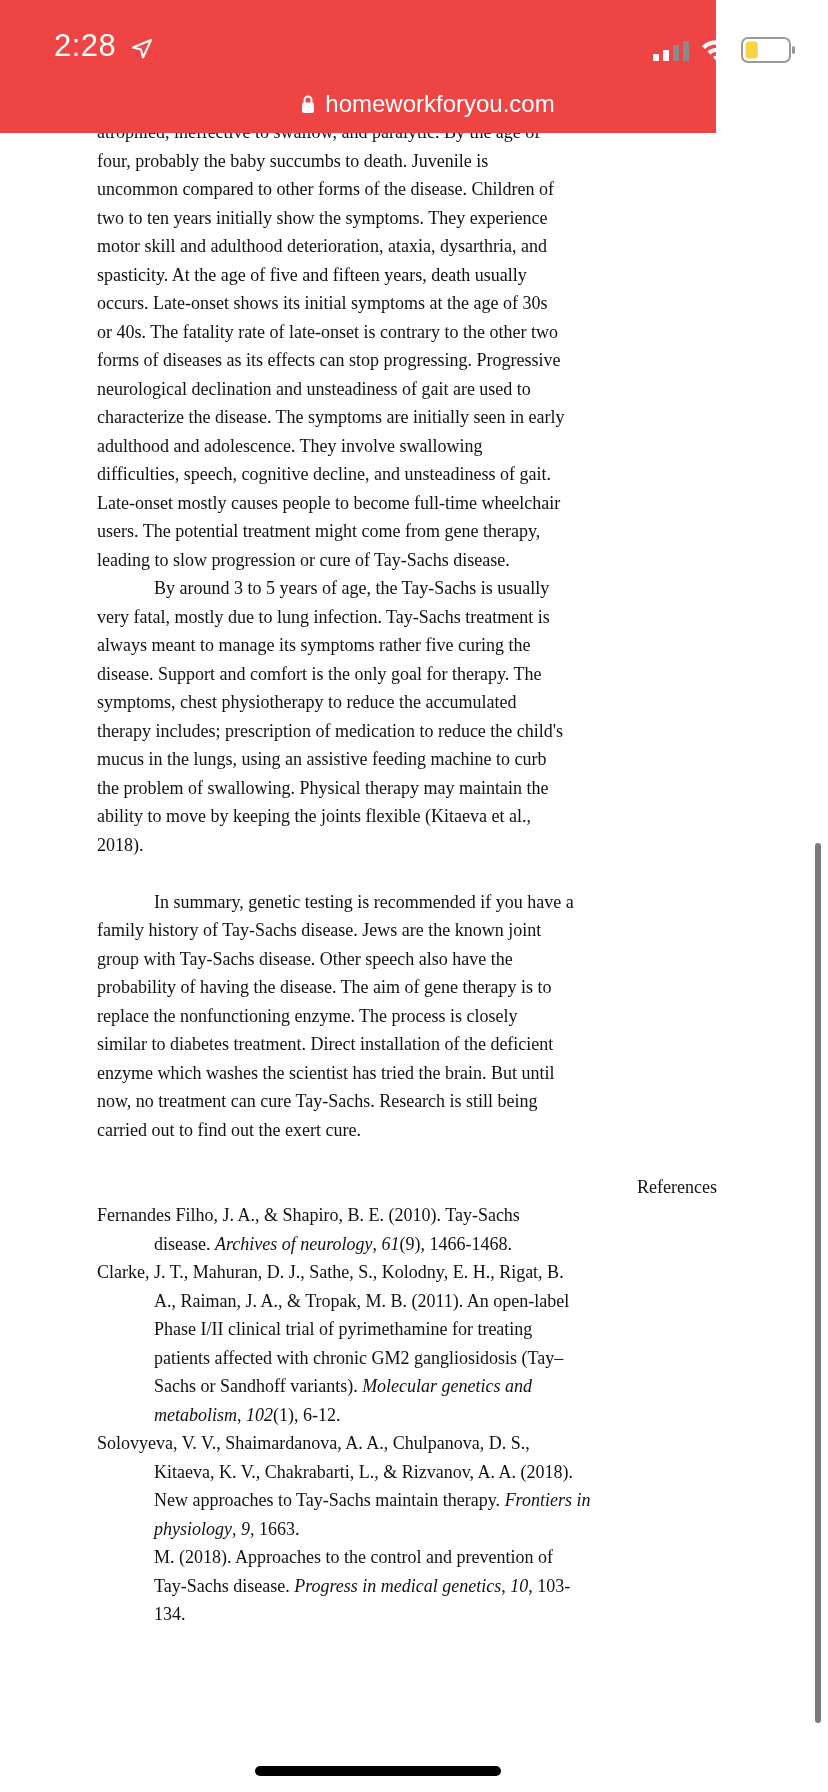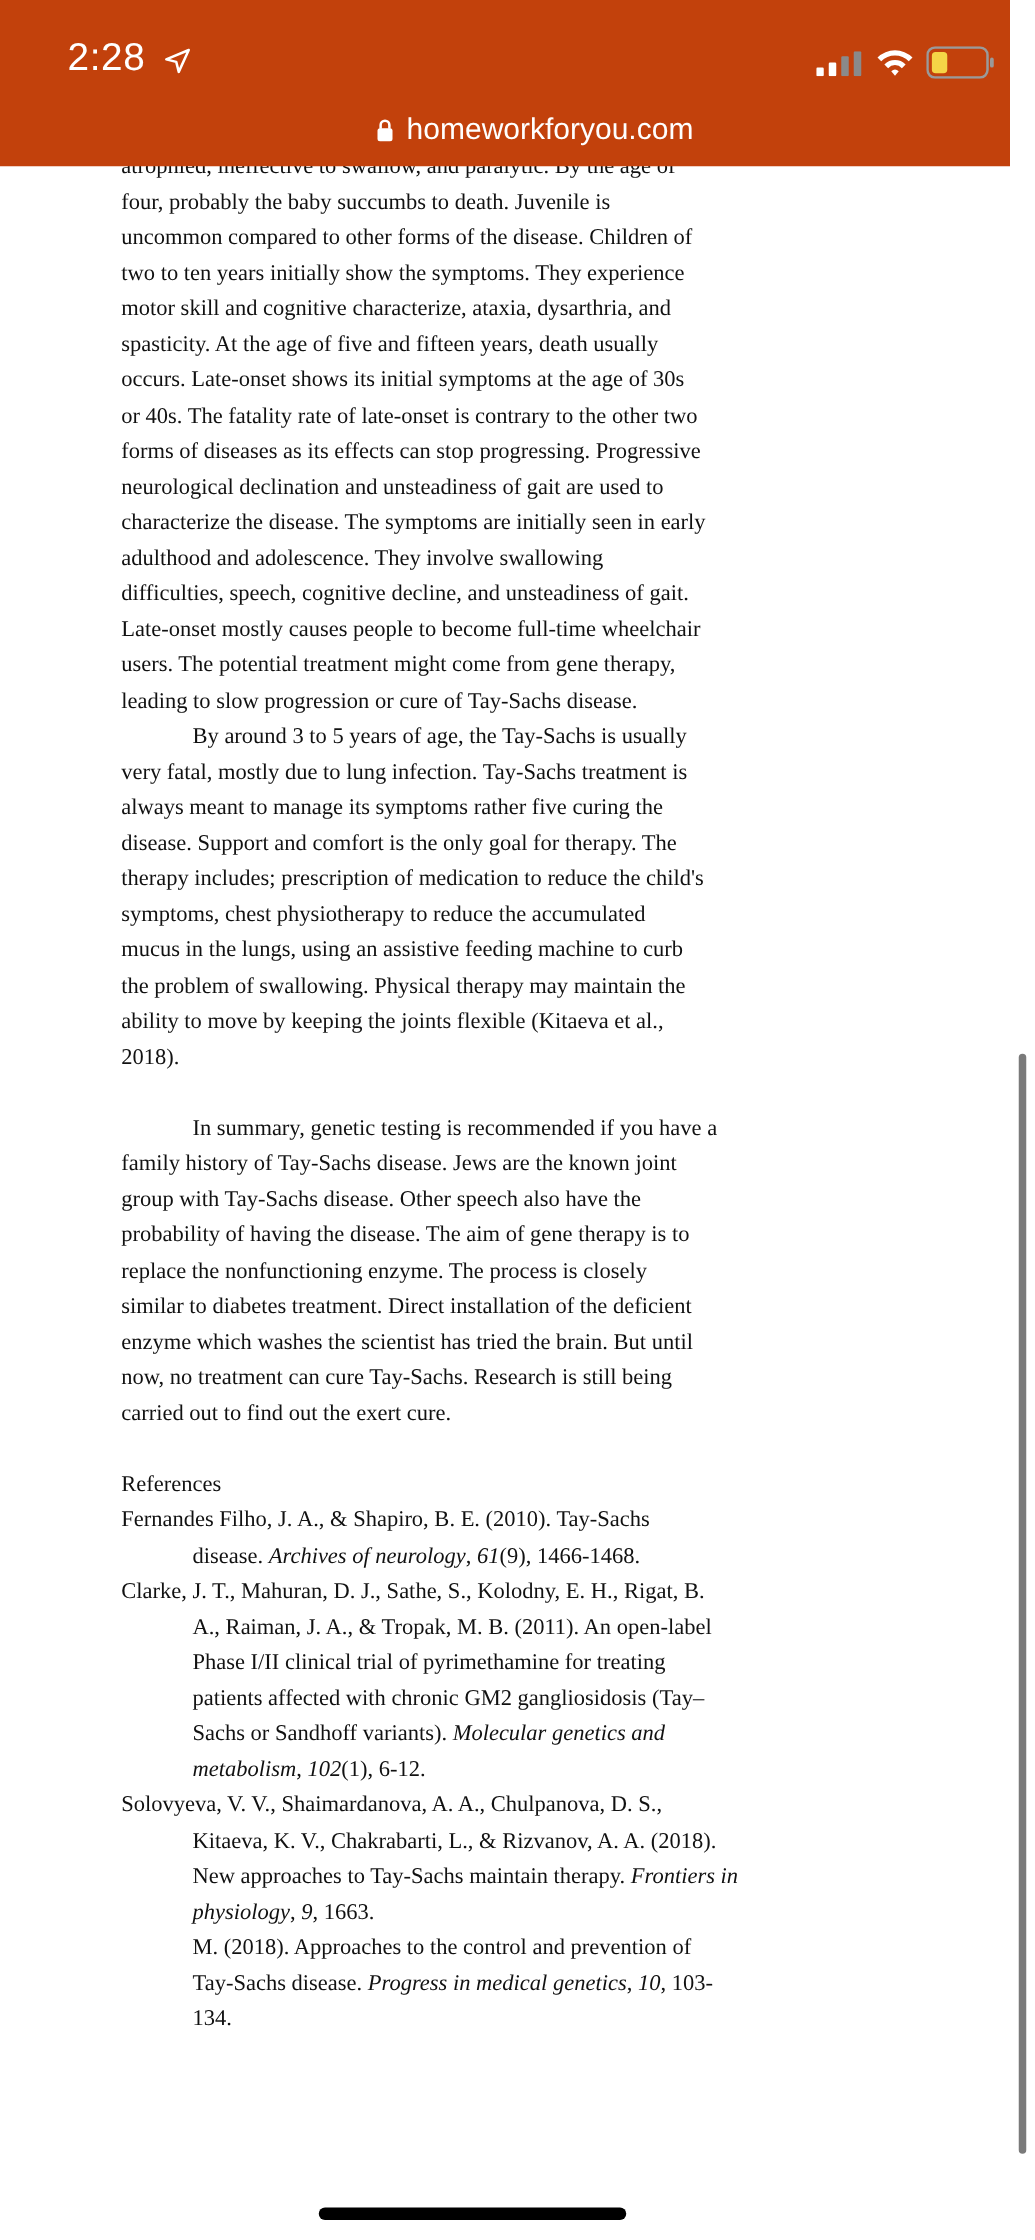--- a/index.html
+++ b/index.html
@@ -1,22 +1,22 @@
 <!DOCTYPE html>
 <html><head>
 <meta charset="utf-8">
 <style>
   html, body { margin:0; padding:0; }
   body {
     width:828px; height:1792px; overflow:hidden; position:relative;
     background:#ffffff;
   }
   .topbar {
-    position:absolute; left:0; top:0; width:808px; height:133px;
-    background:#c2410c; z-index:5;
+    position:absolute; left:0; top:0; width:716px; height:133px;
+    background:#ef4444; z-index:5;
   }
   .time {
     position:absolute; left:54px; top:28px;
     font-family:"Liberation Sans", sans-serif; font-size:31px; color:#ffffff;
     letter-spacing:0.5px;
   }
   .loc-icon { position:absolute; left:130px; top:37px; width:24px; height:24px; }
   .signal { position:absolute; left:653px; top:41px; width:38px; height:20px; }
   .wifi { position:absolute; left:700px; top:38px; width:32px; height:24px; }
   .battery { position:absolute; left:741px; top:37px; width:56px; height:26px; }
@@ -30,21 +30,21 @@
   }
   .doc {
     position:absolute; left:97px; top:118px; width:650px;
     font-family:"Liberation Serif", serif; font-size:18px; color:#111111;
     line-height:28.5px;
   }
   .line { white-space:nowrap; height:28.5px; }
   .indent { padding-left:57px; }
   .hang { padding-left:57px; }
   .blank { height:28.5px; }
-  .center { text-align:left; width:620px; }
+  .center { text-align:right; width:620px; }
   i { font-style:italic; }
   .scrollbar {
     position:absolute; left:815px; top:843px; width:6px; height:880px;
     background:#7a7a7a; border-radius:3px;
   }
   .home-indicator {
     position:absolute; left:255px; top:1766px; width:246px; height:10px;
     background:#000000; border-radius:5px;
   }
 </style>
@@ -80,40 +80,40 @@
     <span class="url">homeworkforyou.com</span>
   </div>
 </div>
 
 <div class="doc">
   <div id="p1">
       <div class="line">atrophied, ineffective to swallow, and paralytic. By the age of</div>
       <div class="line">four, probably the baby succumbs to death. Juvenile is</div>
       <div class="line">uncommon compared to other forms of the disease. Children of</div>
       <div class="line">two to ten years initially show the symptoms. They experience</div>
-      <div class="line">motor skill and cognitive characterize, ataxia, dysarthria, and</div>
+      <div class="line">motor skill and adulthood deterioration, ataxia, dysarthria, and</div>
       <div class="line">spasticity. At the age of five and fifteen years, death usually</div>
       <div class="line">occurs. Late-onset shows its initial symptoms at the age of 30s</div>
       <div class="line">or 40s. The fatality rate of late-onset is contrary to the other two</div>
       <div class="line">forms of diseases as its effects can stop progressing. Progressive</div>
       <div class="line">neurological declination and unsteadiness of gait are used to</div>
       <div class="line">characterize the disease. The symptoms are initially seen in early</div>
       <div class="line">adulthood and adolescence. They involve swallowing</div>
       <div class="line">difficulties, speech, cognitive decline, and unsteadiness of gait.</div>
       <div class="line">Late-onset mostly causes people to become full-time wheelchair</div>
       <div class="line">users. The potential treatment might come from gene therapy,</div>
       <div class="line">leading to slow progression or cure of Tay-Sachs disease.</div>
     </div>
   <div id="p2">
       <div class="line indent">By around 3 to 5 years of age, the Tay-Sachs is usually</div>
       <div class="line">very fatal, mostly due to lung infection. Tay-Sachs treatment is</div>
       <div class="line">always meant to manage its symptoms rather five curing the</div>
       <div class="line">disease. Support and comfort is the only goal for therapy. The</div>
+      <div class="line">symptoms, chest physiotherapy to reduce the accumulated</div>
       <div class="line">therapy includes; prescription of medication to reduce the child's</div>
-      <div class="line">symptoms, chest physiotherapy to reduce the accumulated</div>
       <div class="line">mucus in the lungs, using an assistive feeding machine to curb</div>
       <div class="line">the problem of swallowing. Physical therapy may maintain the</div>
       <div class="line">ability to move by keeping the joints flexible (Kitaeva et al.,</div>
       <div class="line">2018).</div>
     </div>
   <div class="blank"></div>
   <div id="p3">
       <div class="line indent">In summary, genetic testing is recommended if you have a</div>
       <div class="line">family history of Tay-Sachs disease. Jews are the known joint</div>
       <div class="line">group with Tay-Sachs disease. Other speech also have the</div>

